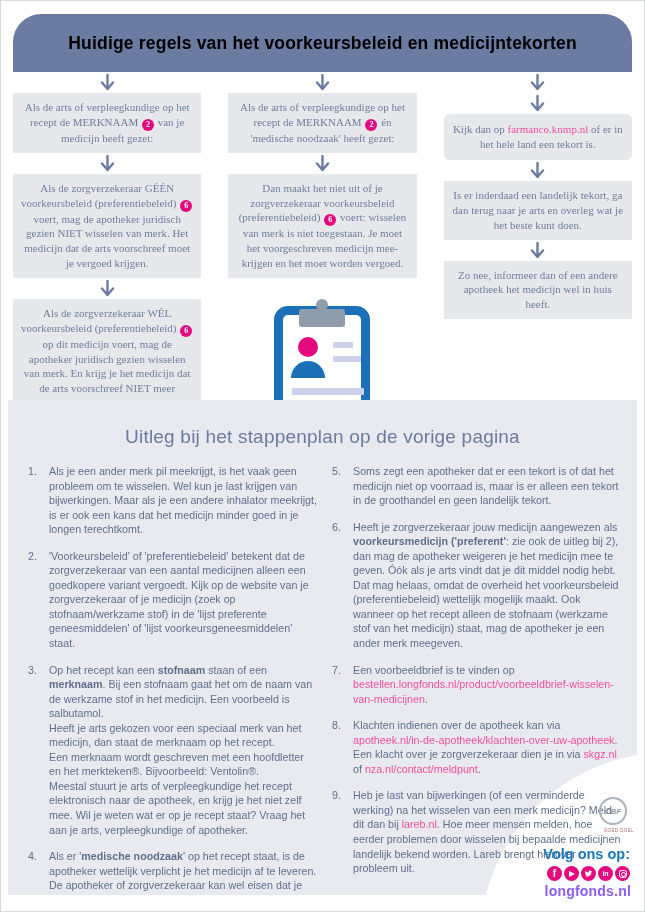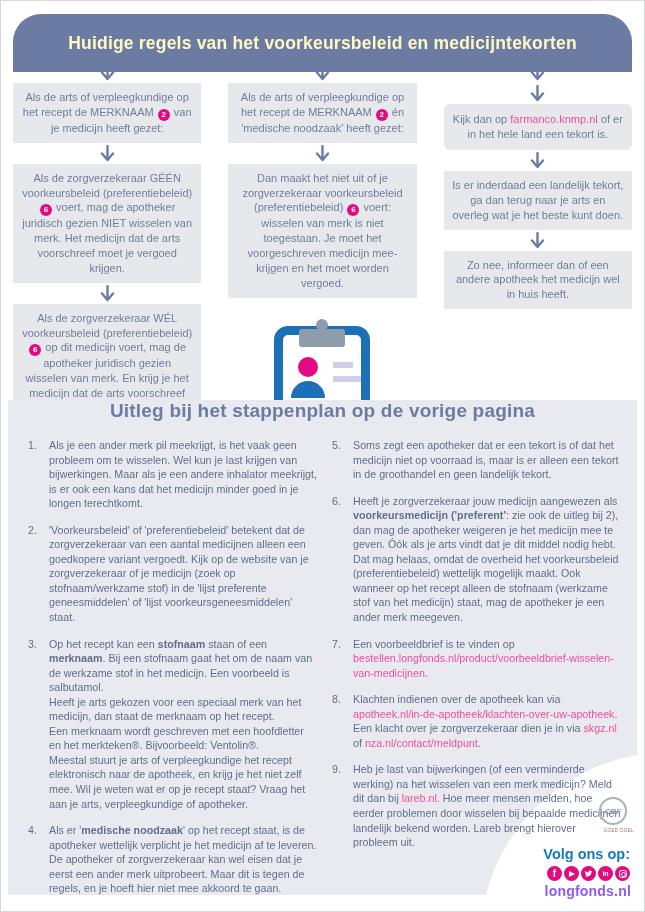--- a/index.html
+++ b/index.html
@@ -9,24 +9,24 @@
   }
   *{margin:0;padding:0;box-sizing:border-box;}
   html,body{background:#fff;}
   body{font-family:"Liberation Sans", sans-serif;}
   .page{position:relative;width:645px;height:912px;background:#fff;overflow:hidden;
         box-shadow:inset 0 0 0 1px #d8d9dd;}
 
   
   .banner{position:absolute;top:14px;left:13px;width:619px;height:58px;background:var(--slate);
           border-radius:28px 28px 0 0;display:flex;align-items:center;justify-content:center;}
-  .banner h1{color:#fef9c3;font-size:17.5px;font-weight:bold;letter-spacing:.2px;}
-
-  
-  .flow{position:absolute;top:62px;left:13px;width:619px;display:flex;gap:27px;}
+  .banner h1{color:#000000;font-size:17.5px;font-weight:bold;letter-spacing:.2px;}
+
+  
+  .flow{position:absolute;top:72px;left:13px;width:619px;display:flex;gap:27px;font-family:Liberation Serif, serif;}
   .col{flex:1;display:flex;flex-direction:column;align-items:center;}
   .arrow{height:19px;display:flex;align-items:center;justify-content:center;margin:1px 0;}
   .box{width:100%;background:var(--box);color:var(--slate-text);font-size:11px;line-height:1.35;
        font-weight:500;text-align:center;padding:7px 8px;display:flex;align-items:center;justify-content:center;}
   .box.tall{min-height:54px;}
   .btext{display:inline;}
 
   .seg-plain{}
   .seg-bold{font-weight:bold;}
   .seg-link{color:var(--link);}
@@ -46,22 +46,22 @@
   .cb-body{position:absolute;left:8px;top:46px;width:34px;height:17px;border-radius:17px 17px 0 0;background:var(--blue);}
   .cb-line{position:absolute;background:var(--lavender);border-radius:1px;}
   .cb-s1{left:50px;top:27px;width:20px;height:6px;}
   .cb-s2{left:50px;top:41px;width:28px;height:6px;}
   .cb-l1{left:9px;top:73px;width:72px;height:7px;}
   .cb-l2{left:9px;top:89px;width:72px;height:7px;}
 
   
   .panel{position:absolute;top:400px;left:8px;width:629px;height:495px;background:var(--panel);overflow:hidden;}
   .corner-circle{position:absolute;left:472px;top:352px;width:380px;height:380px;border-radius:50%;background:#fff;}
-  .panel h2{position:relative;text-align:center;color:var(--slate);font-size:19px;font-weight:bold;
-            margin-top:0;letter-spacing:.2px;}
+  .panel h2{position:relative;text-align:center;color:var(--slate);font-size:19px;font-weight:normal;
+            margin-top:26px;letter-spacing:.2px;}
   .cols{position:relative;display:flex;gap:15px;padding:16px 16px 0 20px;}
   .listcol{flex:1;}
   .item{display:flex;gap:6px;color:var(--body);font-size:10.7px;line-height:1.36;font-weight:500;
         margin-bottom:12px;}
   .num{flex:0 0 15px;}
 
   
   .cbf{position:absolute;right:11px;top:797px;width:42px;text-align:right;color:#9aa3ad;}
   .cbf-circle{width:28px;height:28px;border:2px solid #aab2bb;border-radius:50%;margin:0 auto;
               display:flex;align-items:center;justify-content:center;font-size:8px;font-weight:bold;

